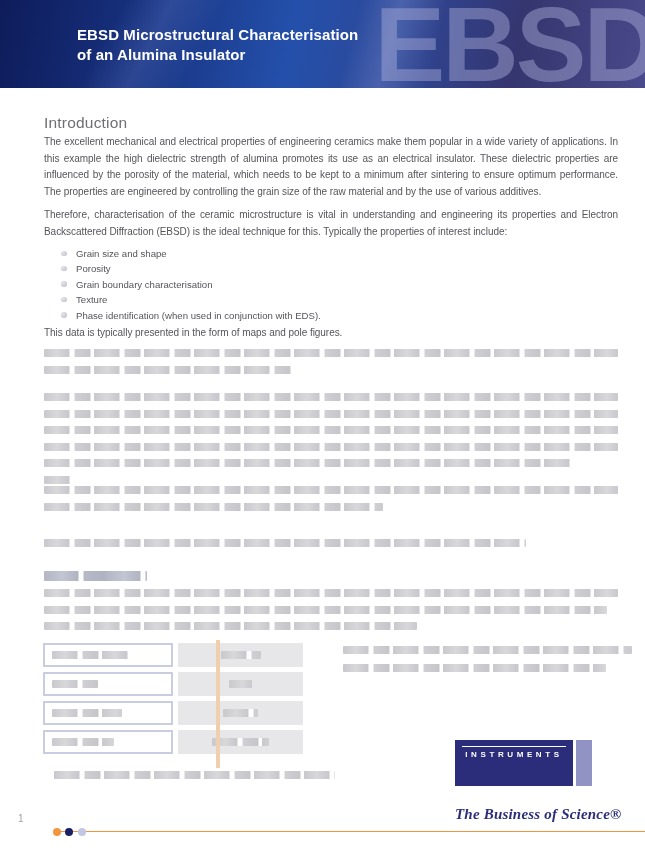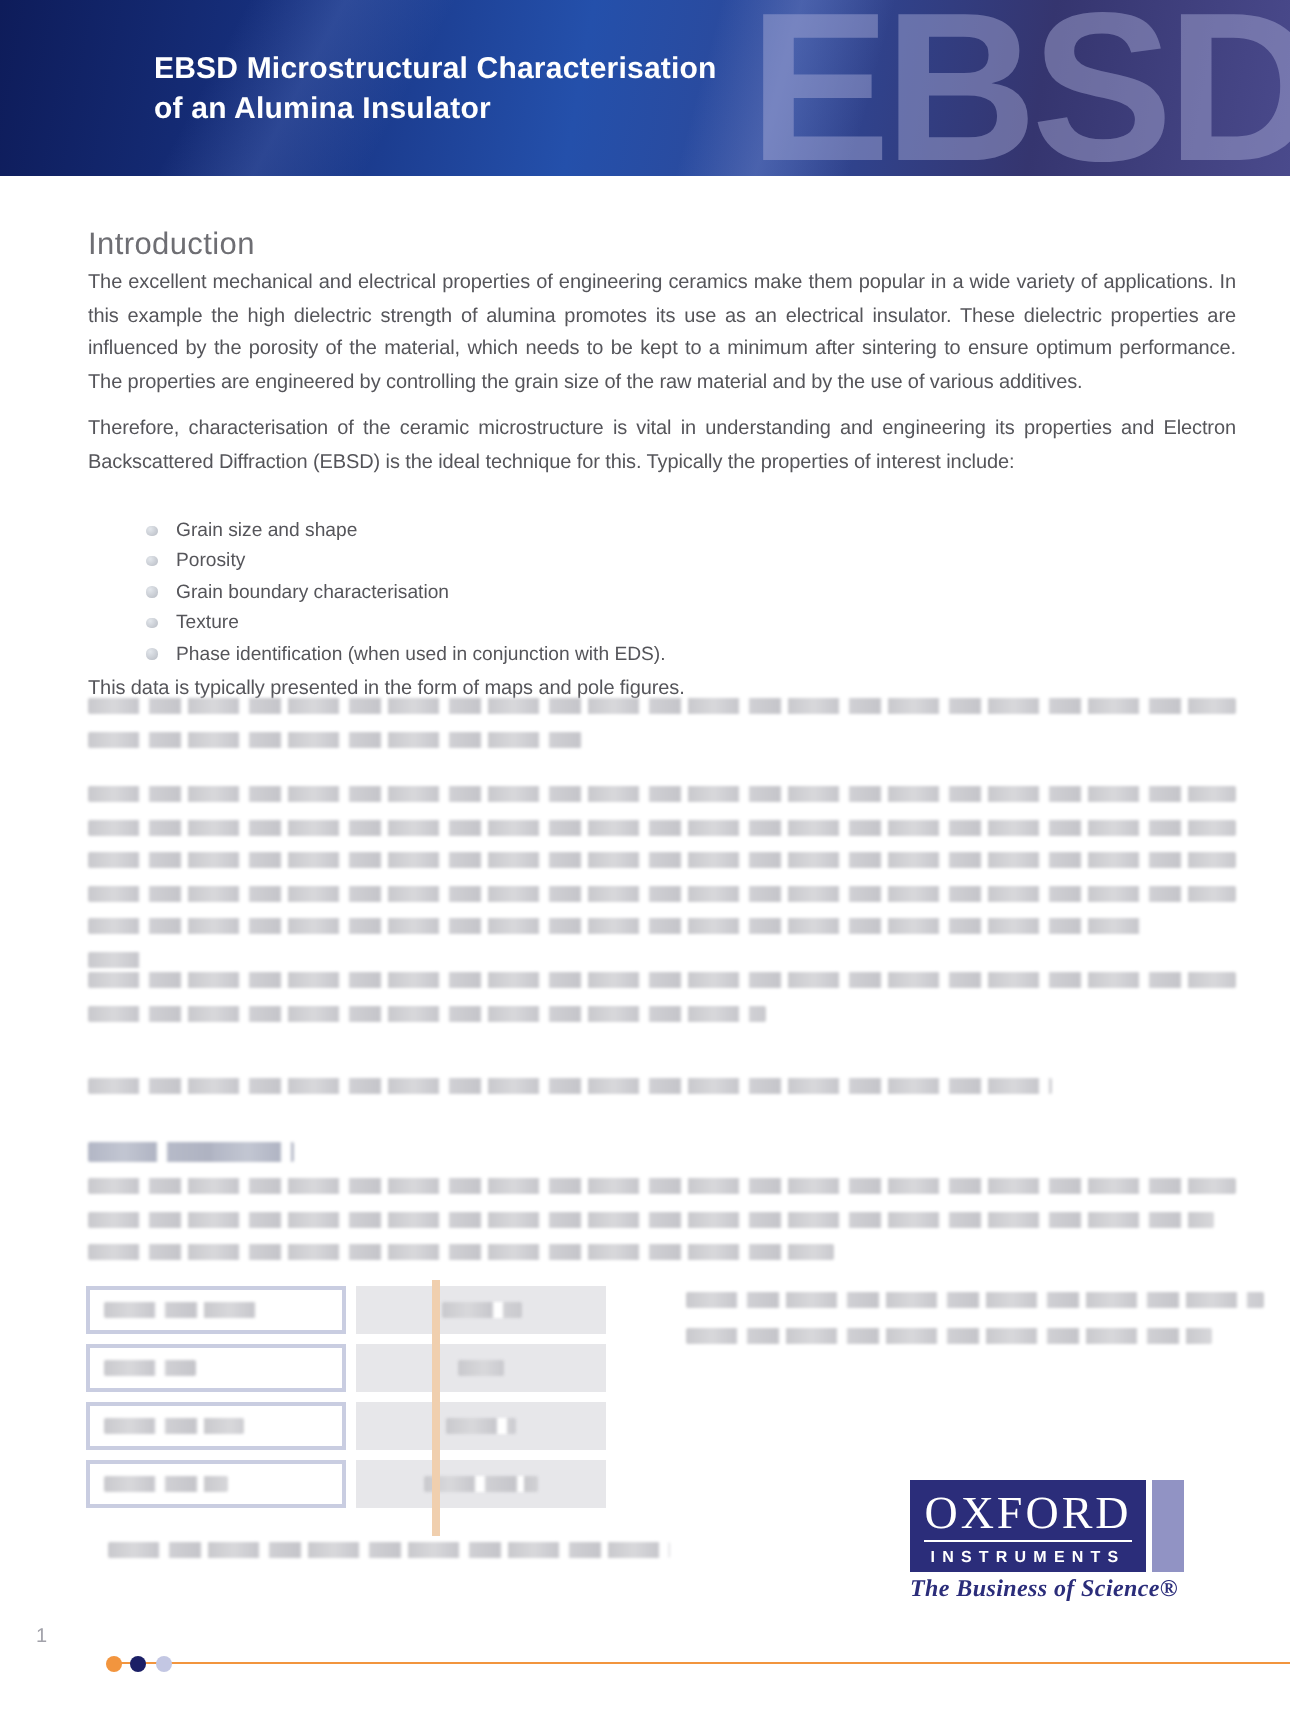--- a/index.html
+++ b/index.html
@@ -64,21 +64,21 @@
     letter-spacing: 0.2px;
   }
   .body-text {
     margin: 0;
     font-size: 10px;
     line-height: 16.5px;
     color: var(--body-text, #55555a);
     text-align: justify;
     letter-spacing: -0.05px;
   }
-  .bullet-list { margin: 16px; padding: 0; list-style: none; }
+  .bullet-list { margin: 4px; padding: 0; list-style: none; }
   .bullet-list li {
     position: relative;
     padding-left: 28px;
     font-size: 9.6px;
     line-height: 15.4px;
     color: var(--body-text, #55555a);
   }
   .bullet-dot {
     position: absolute;
     left: 13px; top: 4.5px;
@@ -164,25 +164,25 @@
     font-weight: bold;
   }
   .logo-lavender {
     display: inline-block;
     vertical-align: top;
     margin-left: 3px;
     width: 16px; height: 46px;
     background: var(--logo-lavender, #9193c4);
   }
   .logo-tagline {
-    margin-top: 1px;
+    margin-top: 20px;
     font-family: "Liberation Serif", serif;
     font-style: italic;
     font-weight: bold;
-    font-size: 12px;
+    font-size: 15px;
     color: var(--logo-navy, #2b2d7a);
     letter-spacing: 0.2px;
   }
 
   
   .page-number {
     position: absolute;
     left: 18px; top: 813px;
     font-size: 10px;
     color: #a2a2aa;
@@ -220,21 +220,21 @@
     <p class="body-text abs" style="top:207px; left:0; width:574px;">Therefore, characterisation of the ceramic microstructure is vital in understanding and engineering its properties and Electron Backscattered Diffraction (EBSD) is the ideal technique for this.  Typically the properties of interest include:</p>
 
     <ul class="bullet-list abs" style="top:242px; left:0; width:574px;" id="bulletList">
         <li><span class="bullet-dot"></span>Grain size and shape</li>
         <li><span class="bullet-dot"></span>Porosity</li>
         <li><span class="bullet-dot"></span>Grain boundary characterisation</li>
         <li><span class="bullet-dot"></span>Texture</li>
         <li><span class="bullet-dot"></span>Phase identification (when used in conjunction with EDS).</li>
       </ul>
 
-    <p class="body-text abs" style="top:337px; left:0; width:574px;">This data is typically presented in the form of maps and pole figures.</p>
+    <p class="body-text abs" style="top:325px; left:0; width:574px;">This data is typically presented in the form of maps and pole figures.</p>
 
     <div class="abs" style="top:349px; left:0; width:574px;">
         <div class="blur-line" style="width: 100%;"></div>
         <div class="blur-line" style="width: 43%;"></div>
       </div>
 
     <div class="abs" style="top:393px; left:0; width:574px;">
         <div class="blur-line" style="width: 100%;"></div>
         <div class="blur-line" style="width: 100%;"></div>
         <div class="blur-line" style="width: 100%;"></div>
@@ -304,21 +304,20 @@
         <div class="blur-line" style="width: 100%;"></div>
         <div class="blur-line" style="width: 91%;"></div>
       </div>
 
     <div class="blur-line abs" style="top: 771px; left: 10px; width: 49%;"></div>
   </div>
 
   <div class="logo-block">
     <div>
       <div class="logo-navy">
-        <div class="logo-name">OXFORD</div>
         <div class="logo-sub">INSTRUMENTS</div>
       </div><div class="logo-lavender"></div>
     </div>
     <div class="logo-tagline">The Business of Science®</div>
   </div>
 
   <div class="page-number">1</div>
   <div class="footer-rule"></div>
   <div class="footer-dot dot-orange"></div>
   <div class="footer-dot dot-navy"></div>

